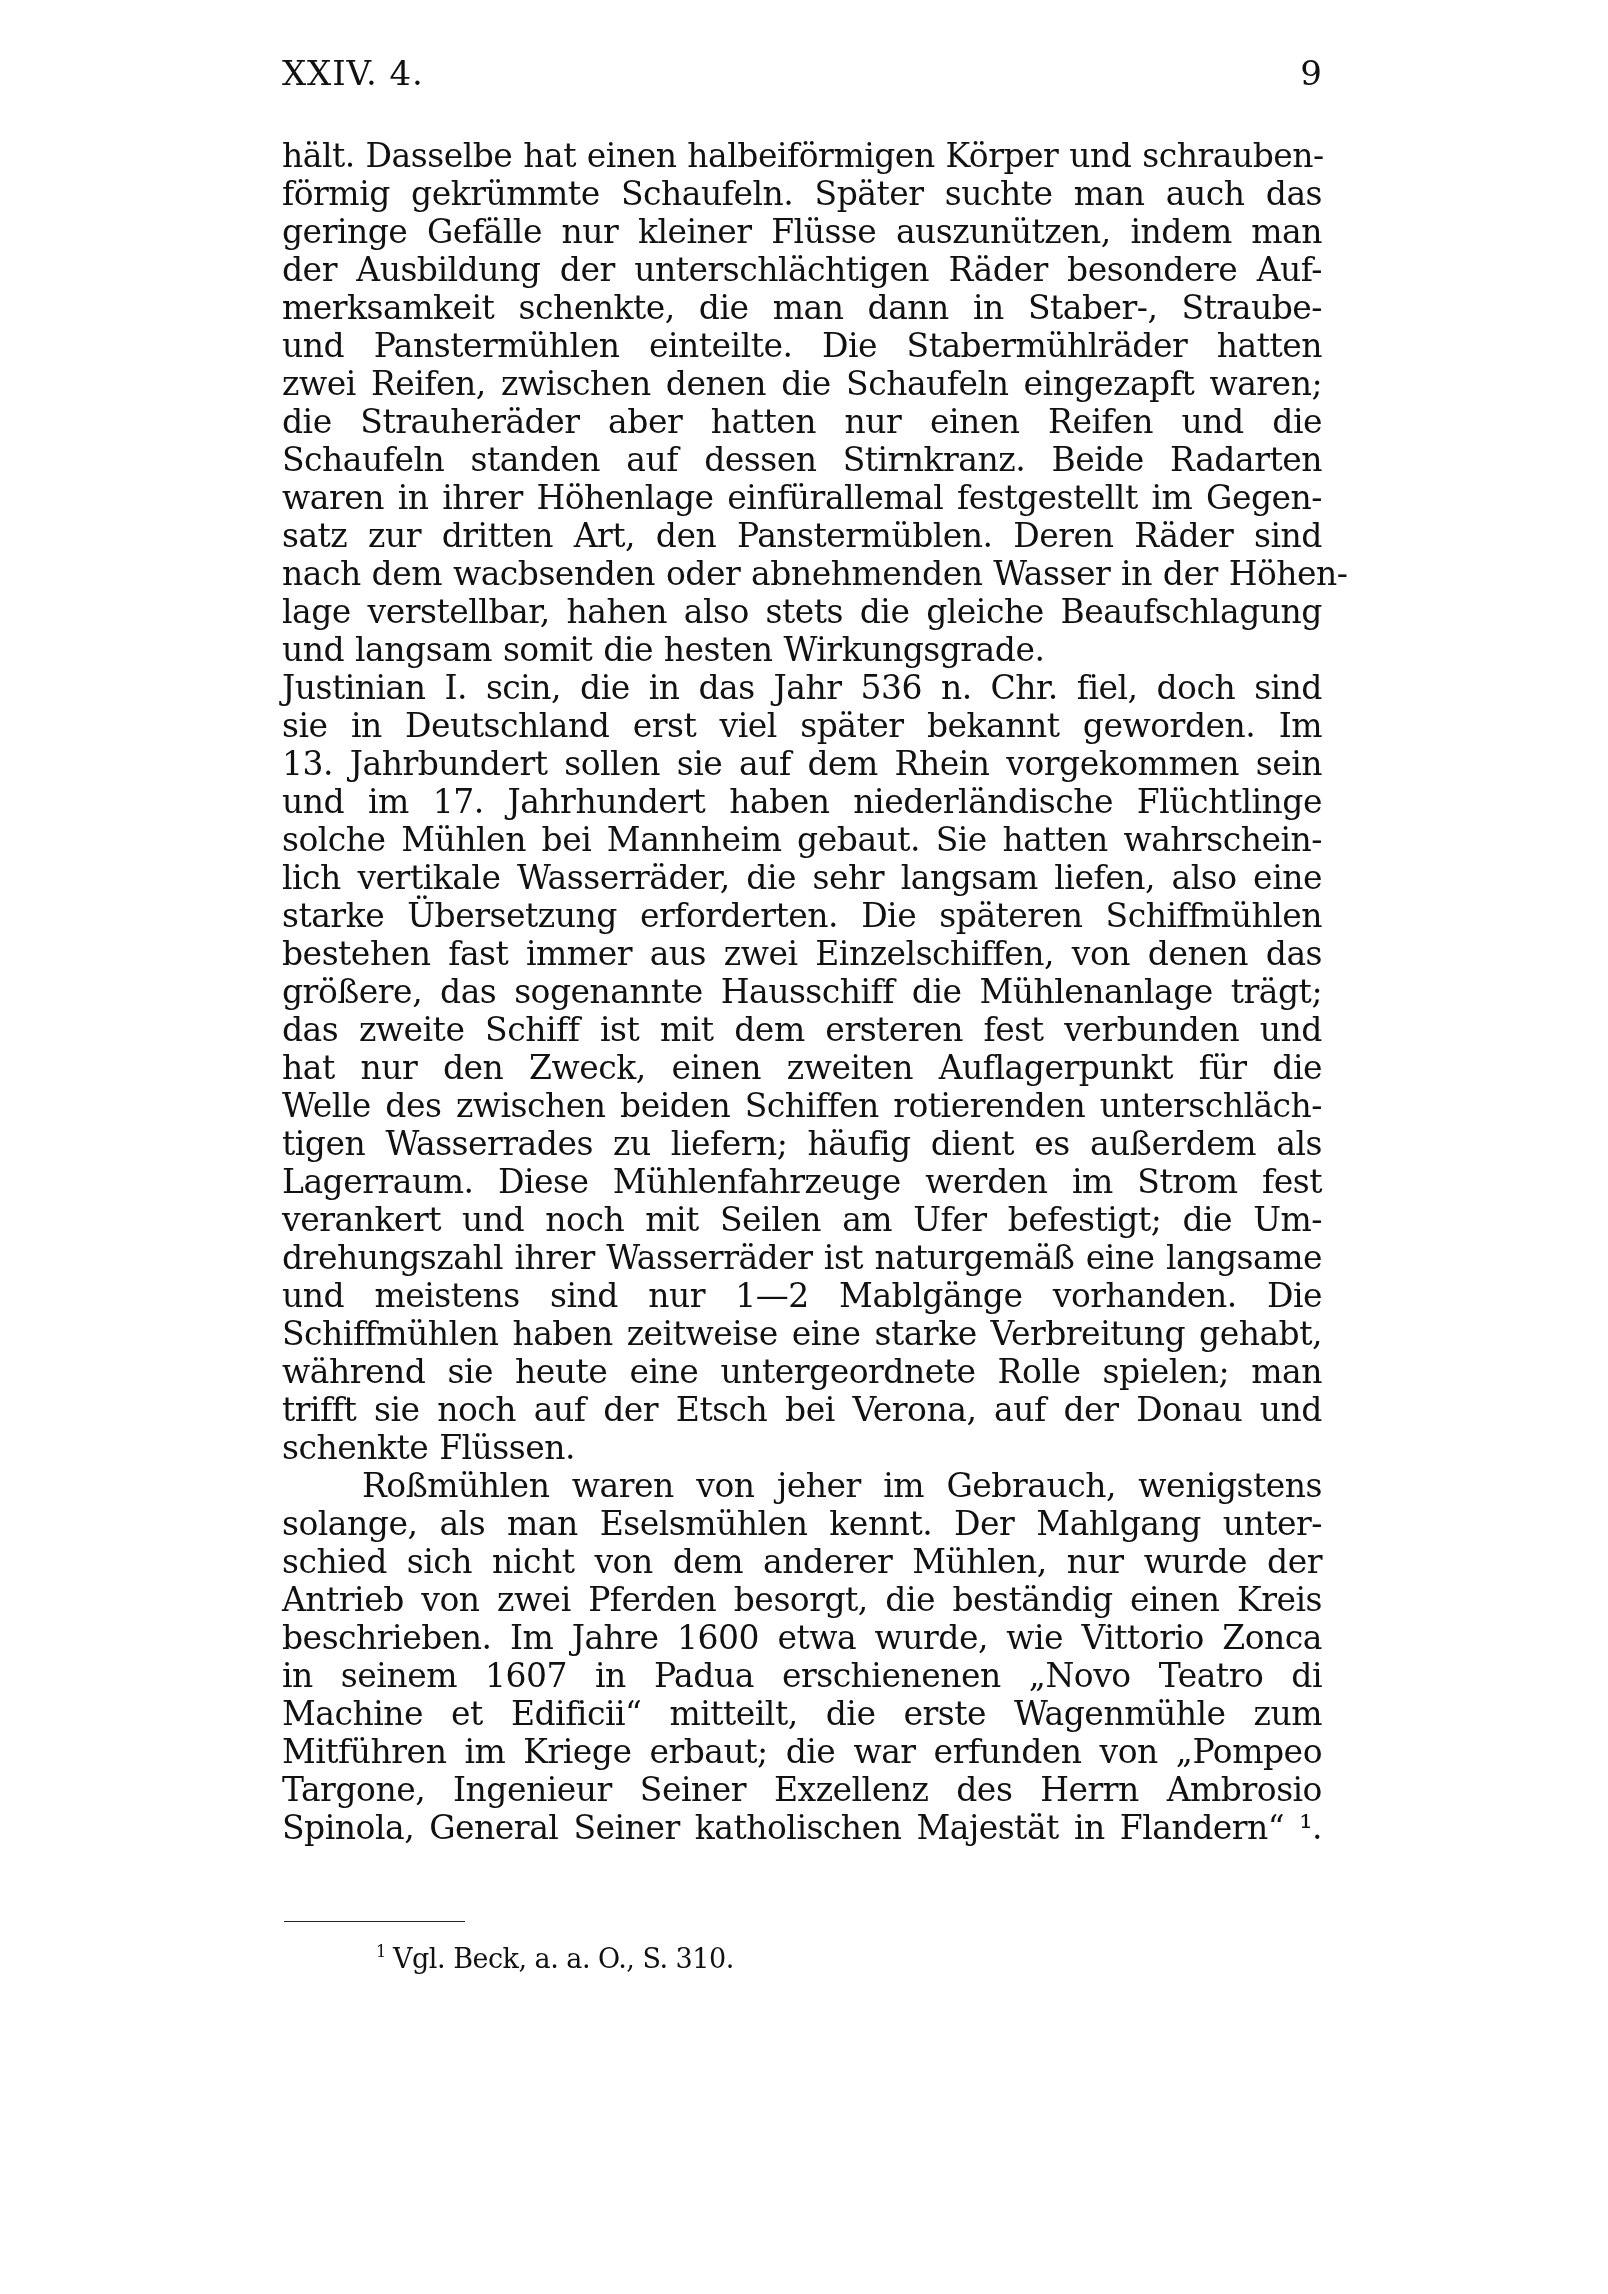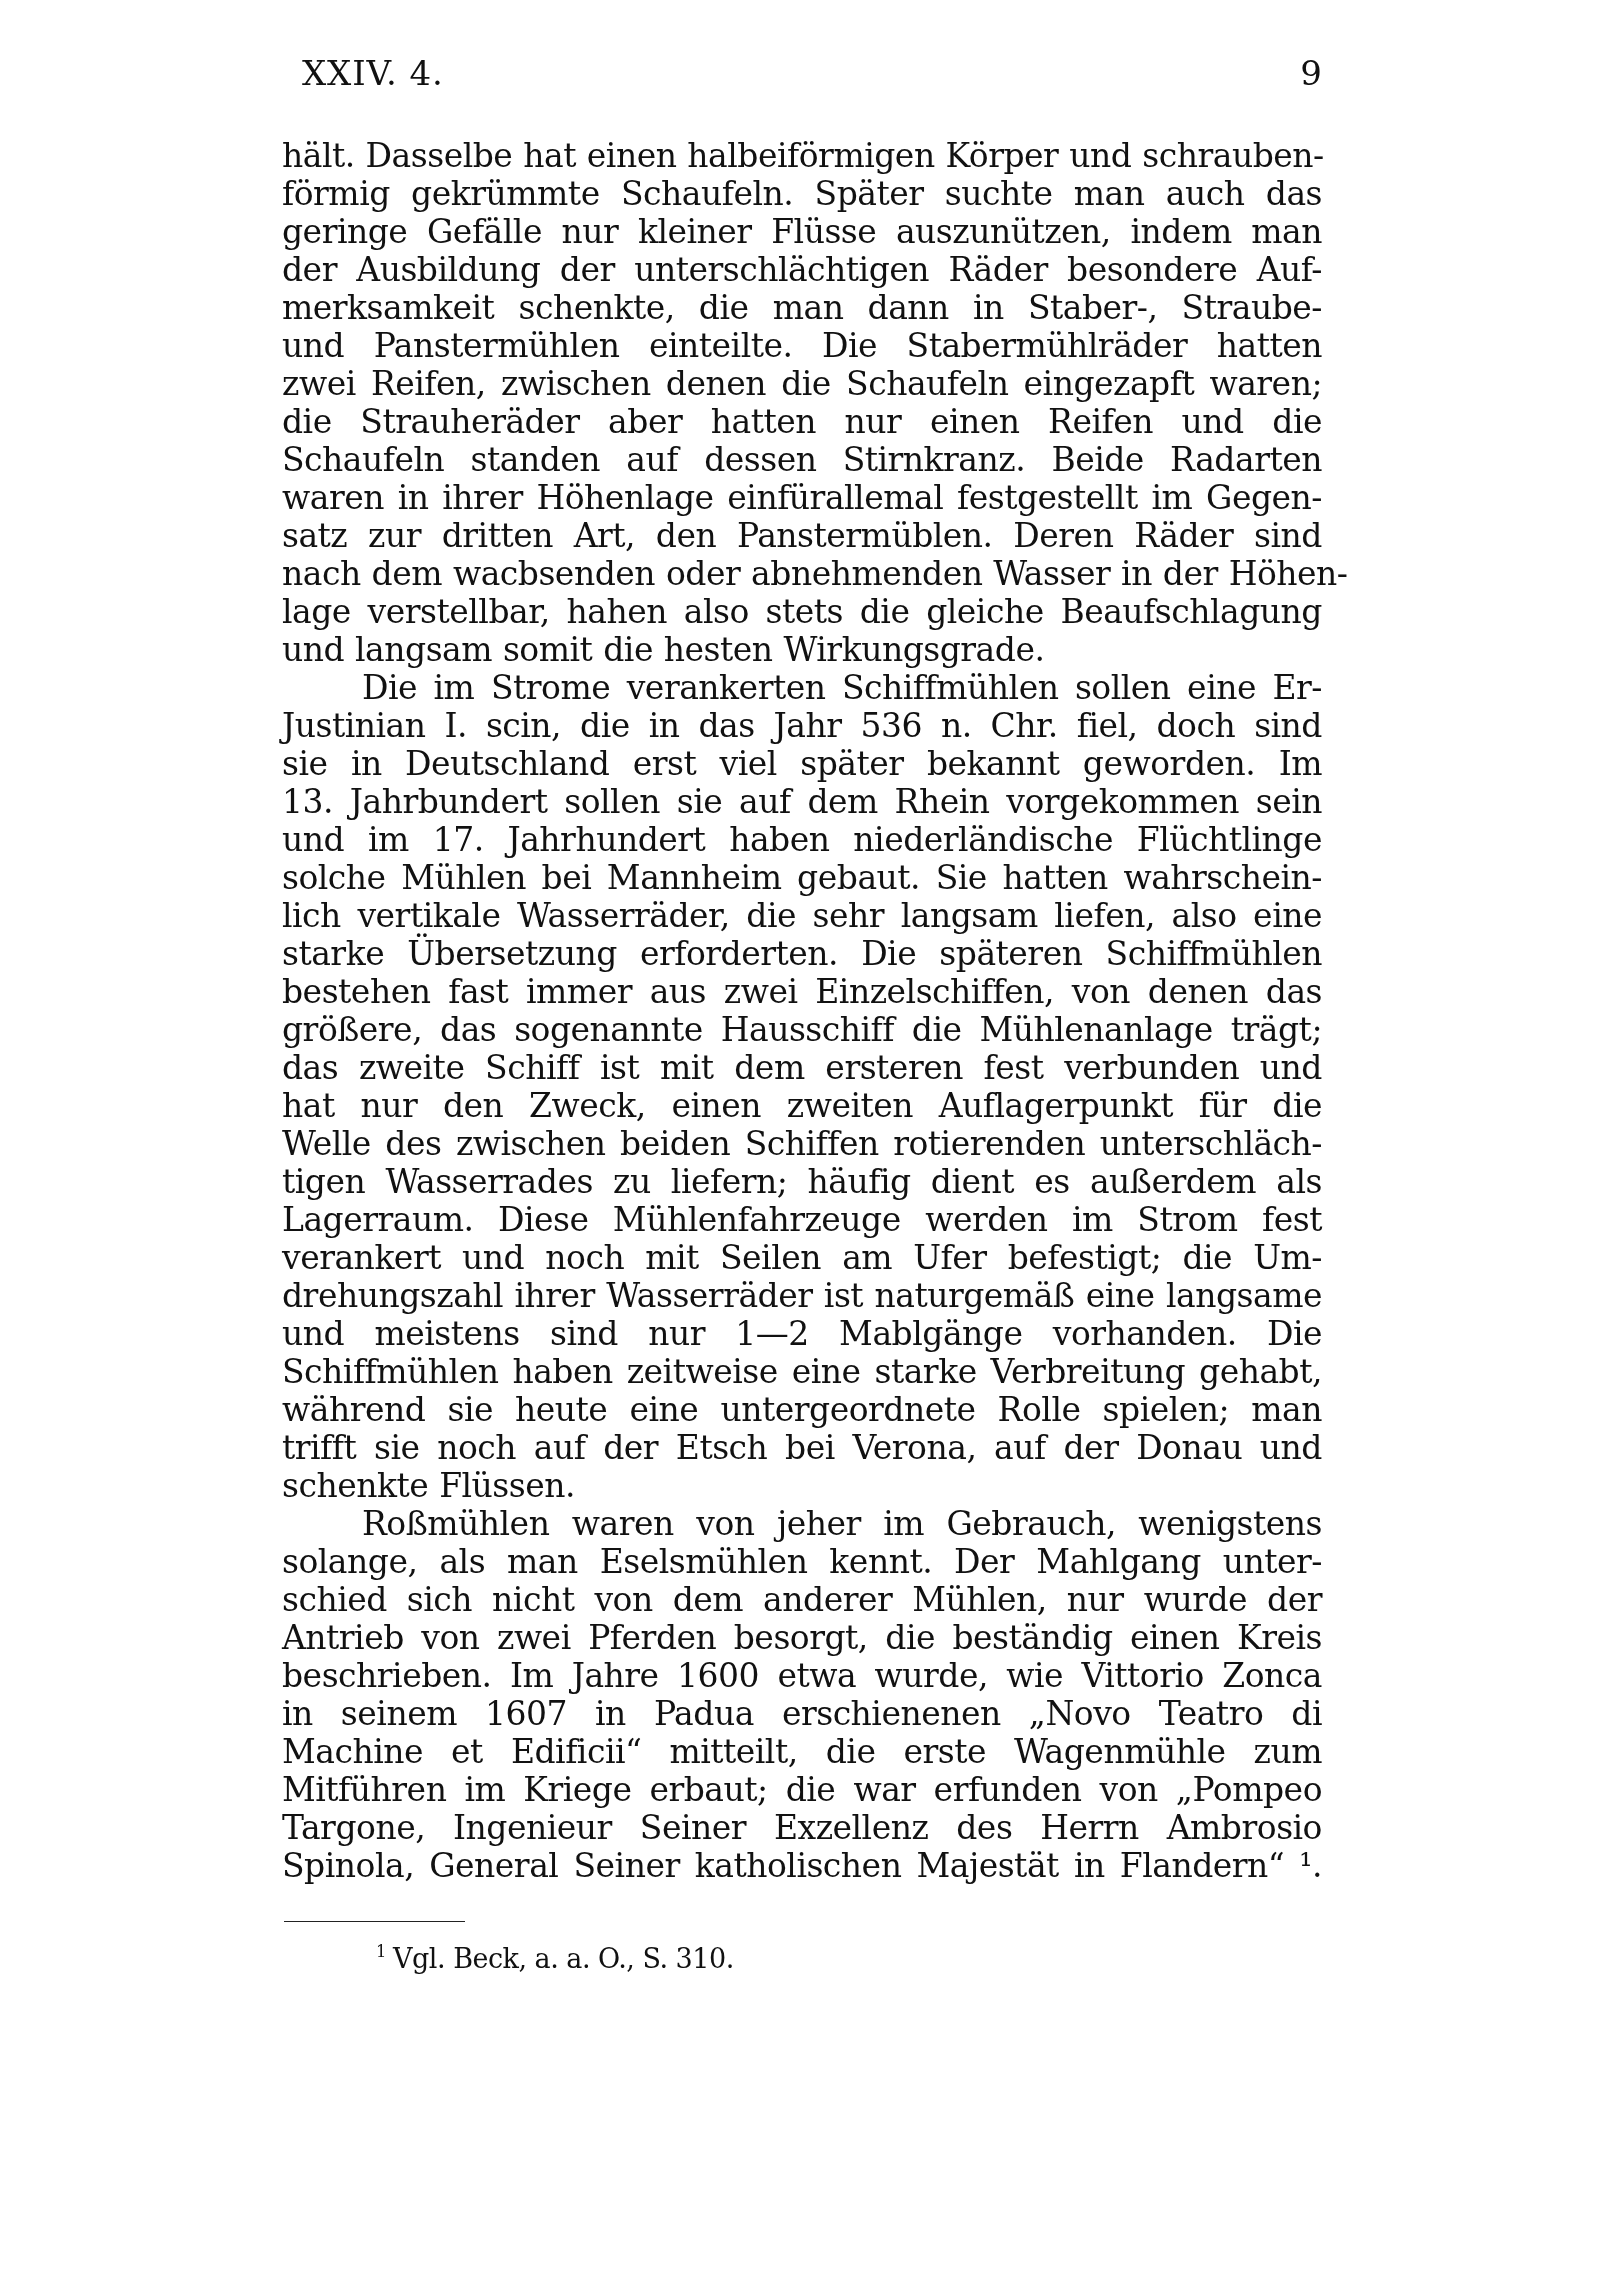--- a/index.html
+++ b/index.html
@@ -1,20 +1,20 @@
 <!DOCTYPE html>
 <html style="font-size:14.5px"><head>
   <meta charset="utf-8">
   <style>
     html, body { margin: 0; padding: 0; background: #ffffff; }
     body { width: 1608px; height: 2294px; position: relative; overflow: hidden;
            font-family: "DejaVu Serif", "Liberation Serif", serif; color: #111; }
     .running-head { position: absolute; left: 282px; top: 51px; width: 1040px; height: 45px;
                     font-size: 34px; line-height: 45px; }
-    .running-head .left { position: absolute; left: 0; top: 0; letter-spacing: 0.9px; margin-left: 20px; }
+    .running-head .left { position: absolute; left: 0; top: 0; letter-spacing: 0.9px; }
     .running-head .right { position: absolute; right: 0; top: 0; }
     .body-text { position: absolute; left: 282px; top: 137px; width: 1040px; }
     .line { display: block; height: 38px; line-height: 38px; font-size: 33px;
             white-space: nowrap; text-align: justify; text-align-last: justify;
             letter-spacing: -0.5px; word-spacing: 0.9px; transform-origin: left center; }
     .line.last { text-align-last: left; }
     .line.indent { padding-left: 80px; box-sizing: border-box; }
     .footnote-rule { position: absolute; left: 284px; top: 1921px; width: 181px; height: 0;
                      border-top: 1.8px solid #222; }
     .footnote { position: absolute; left: 376px; top: 1934px; font-size: 27px; line-height: 36px;
@@ -37,21 +37,20 @@
     <span class="line">merksamkeit schenkte, die man dann in Staber-, Straube-</span>
     <span class="line">und Panstermühlen einteilte. Die Stabermühlräder hatten</span>
     <span class="line">zwei Reifen, zwischen denen die Schaufeln eingezapft waren;</span>
     <span class="line">die Strauheräder aber hatten nur einen Reifen und die</span>
     <span class="line">Schaufeln standen auf dessen Stirnkranz. Beide Radarten</span>
     <span class="line">waren in ihrer Höhenlage einfürallemal festgestellt im Gegen-</span>
     <span class="line">satz zur dritten Art, den Panstermüblen. Deren Räder sind</span>
     <span class="line">nach dem wacbsenden oder abnehmenden Wasser in der Höhen-</span>
     <span class="line">lage verstellbar, hahen also stets die gleiche Beaufschlagung</span>
     <span class="line last">und langsam somit die hesten Wirkungsgrade.</span>
-    <span class="line indent">Die im Strome verankerten Schiffmühlen sollen eine Er-</span>
     <span class="line">Justinian I. scin, die in das Jahr 536 n. Chr. fiel, doch sind</span>
     <span class="line">sie in Deutschland erst viel später bekannt geworden. Im</span>
     <span class="line">13. Jahrbundert sollen sie auf dem Rhein vorgekommen sein</span>
     <span class="line">und im 17. Jahrhundert haben niederländische Flüchtlinge</span>
     <span class="line">solche Mühlen bei Mannheim gebaut. Sie hatten wahrschein-</span>
     <span class="line">lich vertikale Wasserräder, die sehr langsam liefen, also eine</span>
     <span class="line">starke Übersetzung erforderten. Die späteren Schiffmühlen</span>
     <span class="line">bestehen fast immer aus zwei Einzelschiffen, von denen das</span>
     <span class="line">größere, das sogenannte Hausschiff die Mühlenanlage trägt;</span>
     <span class="line">das zweite Schiff ist mit dem ersteren fest verbunden und</span>

